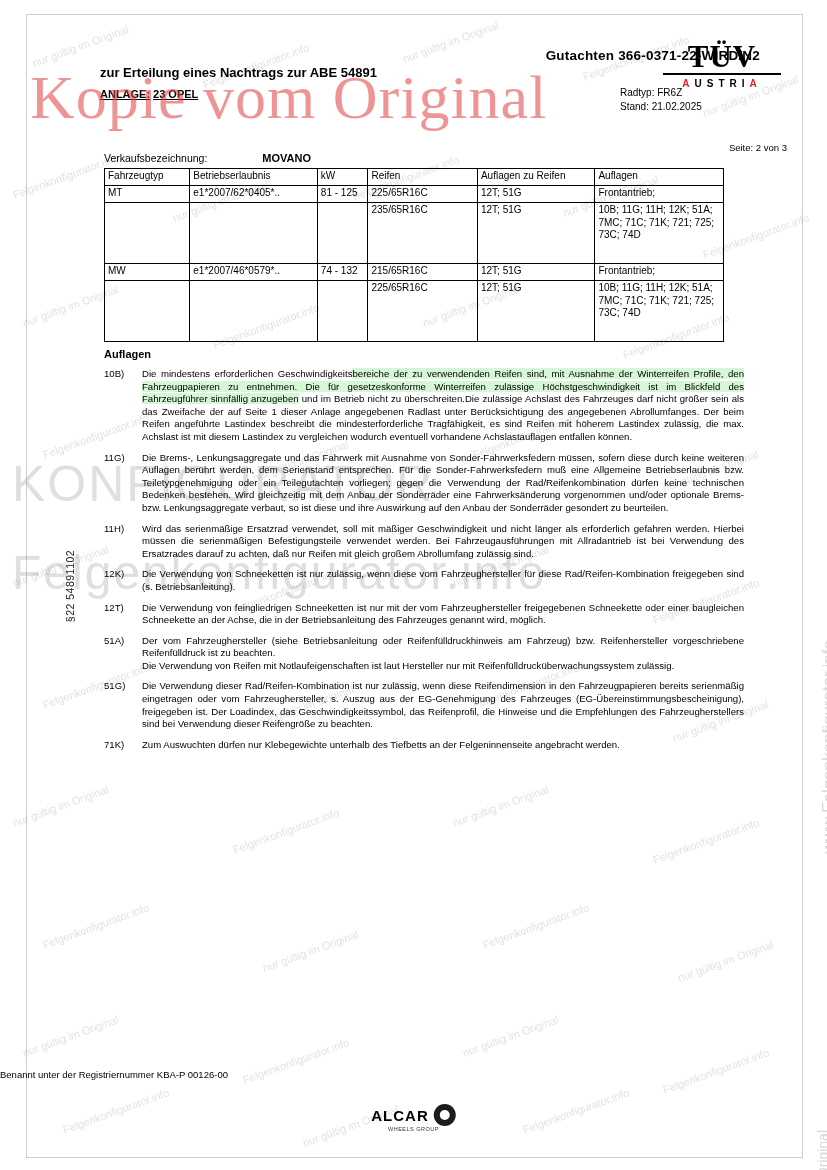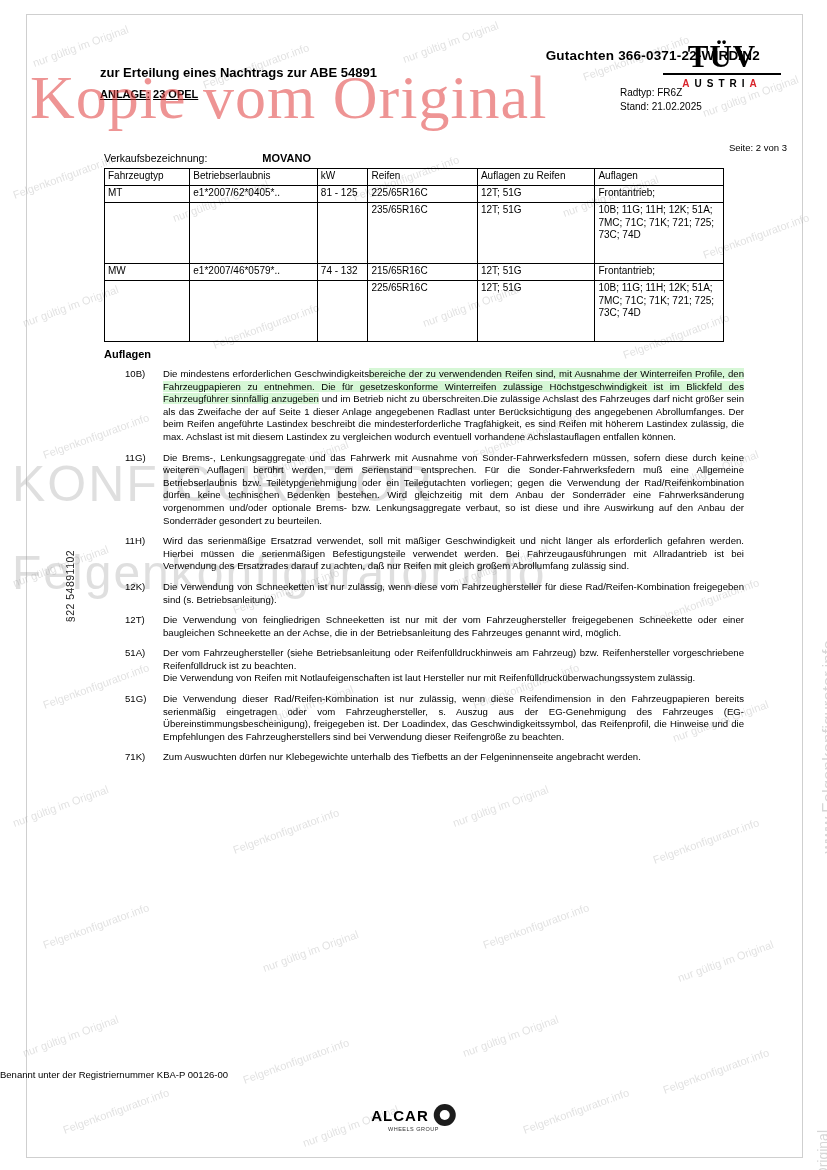--- a/index.html
+++ b/index.html
@@ -244,21 +244,20 @@
     position: absolute;
     left: 104px;
     top: 368px;
     width: 640px;
     font-size: 9.6px;
     line-height: 12.6px;
   }
   .cond {
     display: flex;
     margin-bottom: 8px;
-    margin-left: 21px;
   }
   .cond .code {
     width: 38px;
     flex: 0 0 38px;
   }
   .cond .body {
     flex: 1;
     text-align: justify;
   }
   .hl-green { background: rgba(180, 240, 180, 0.55); }

